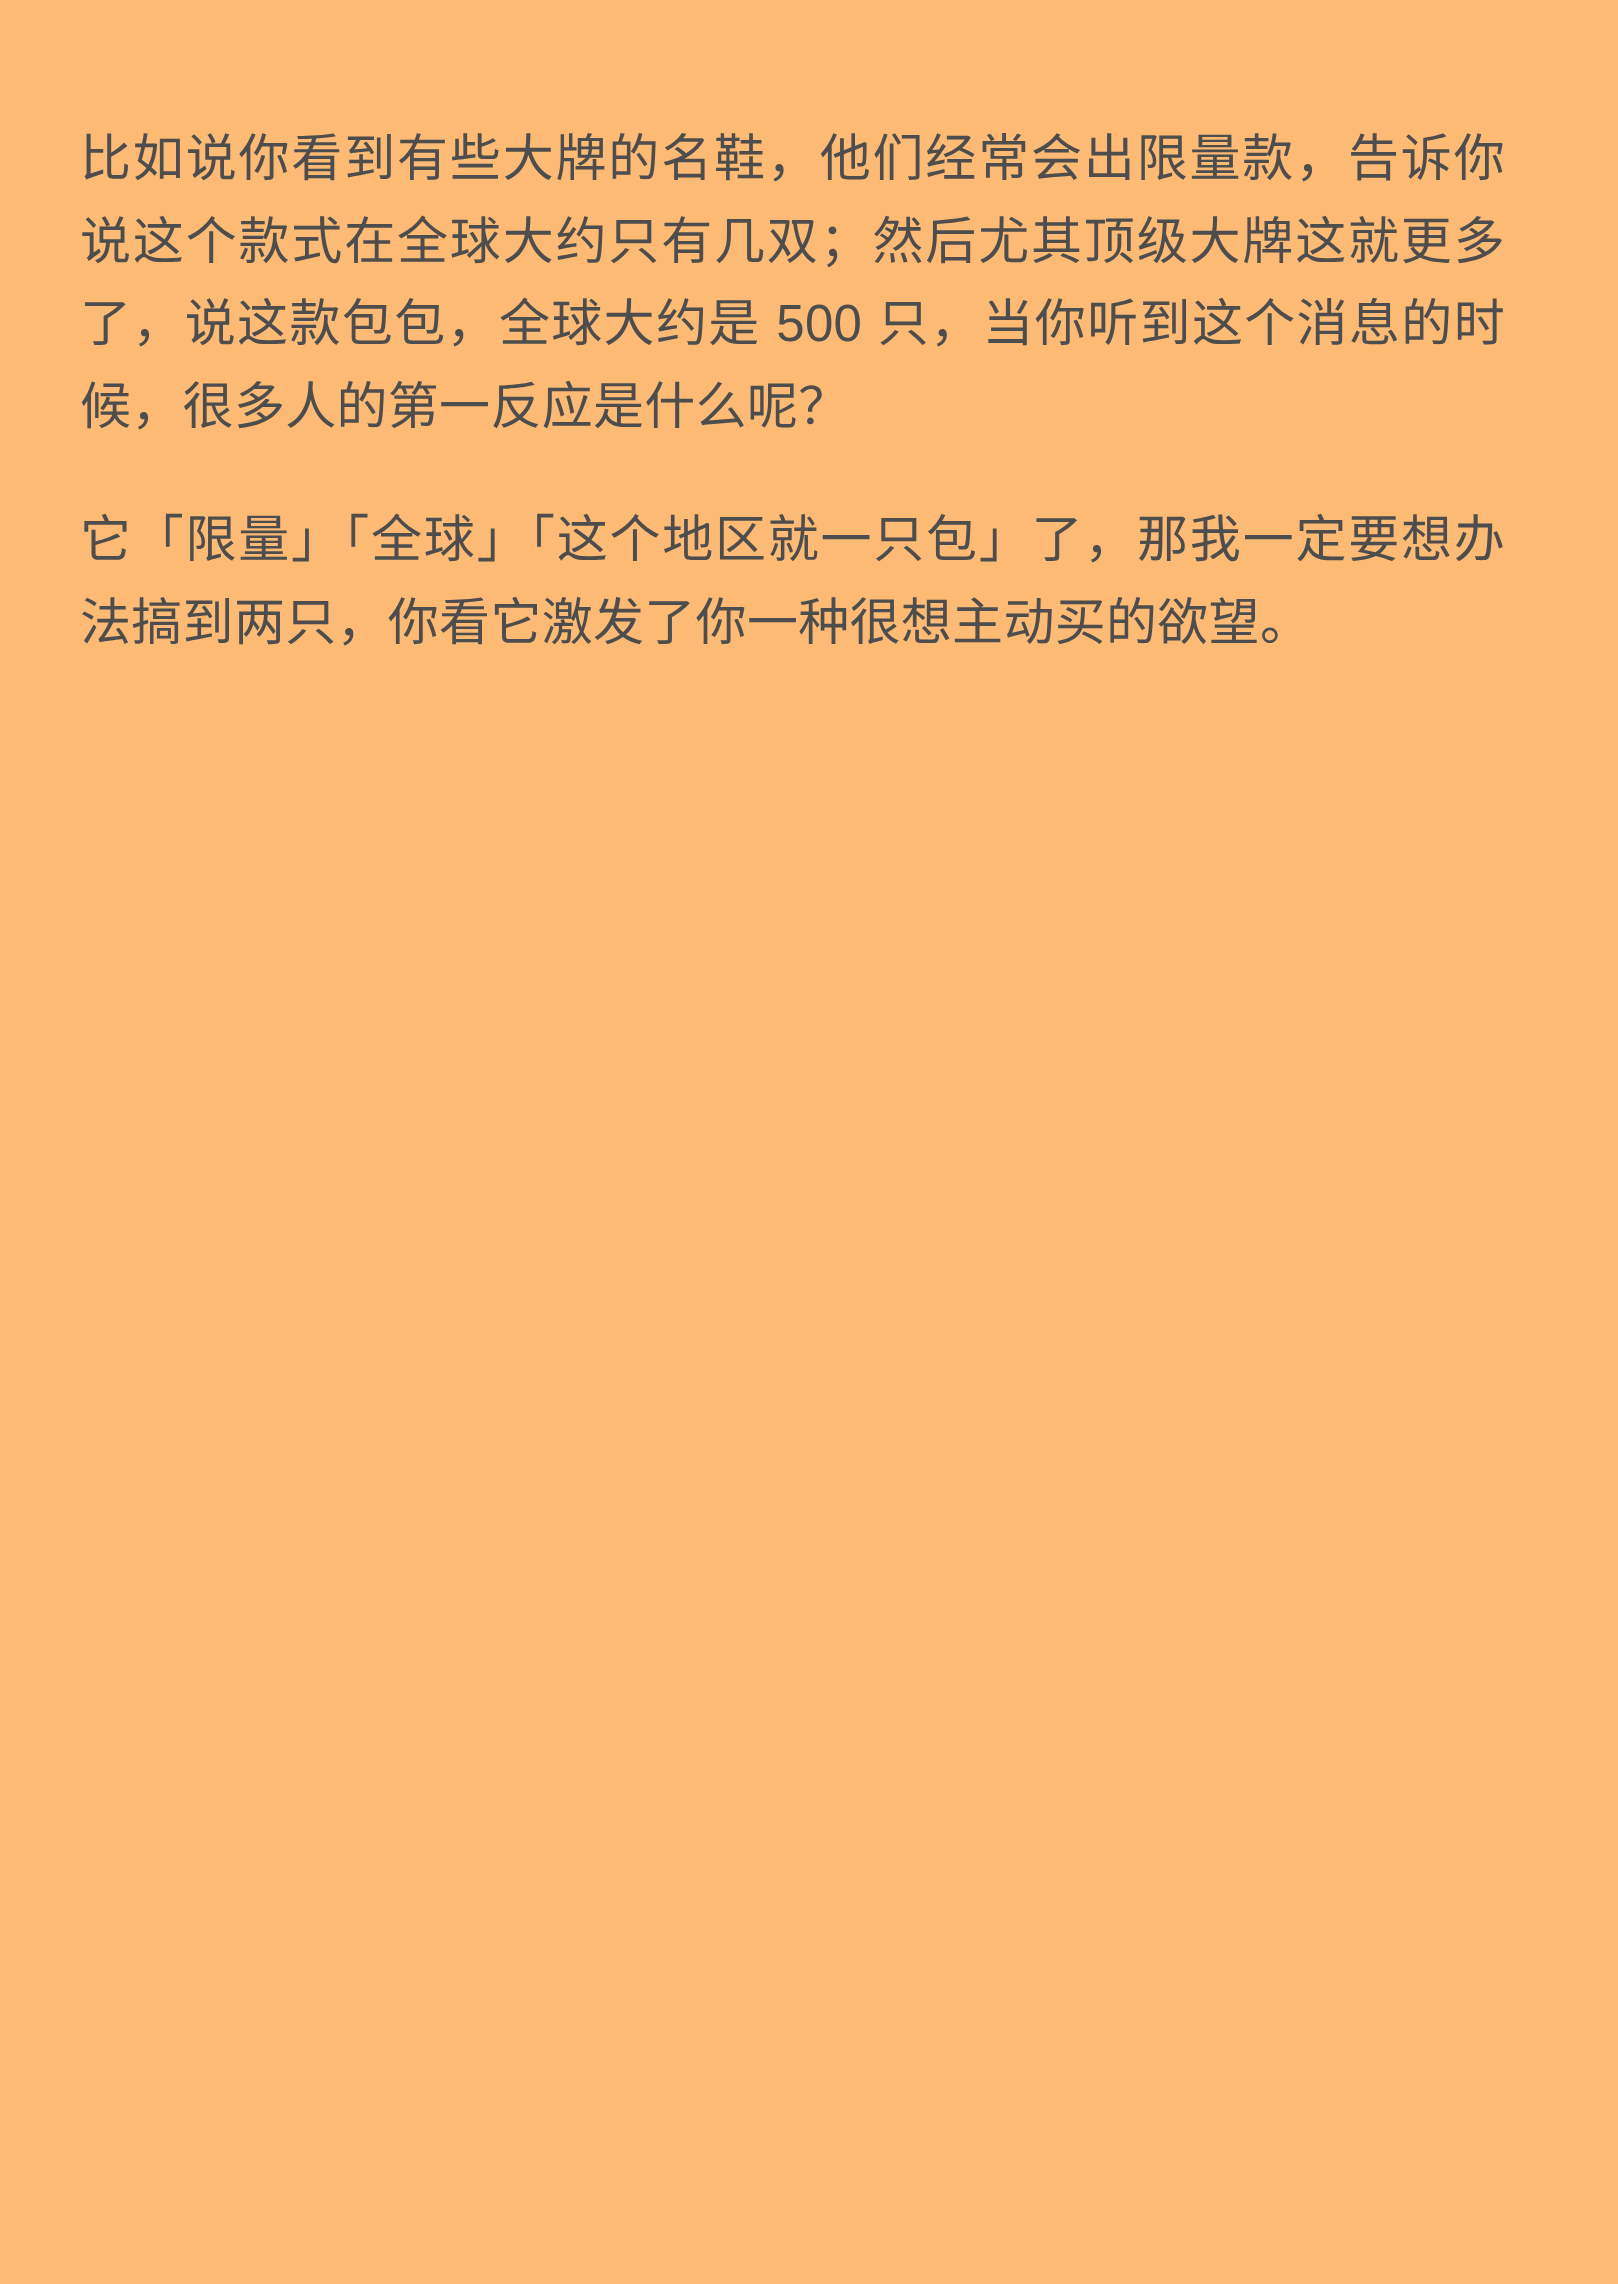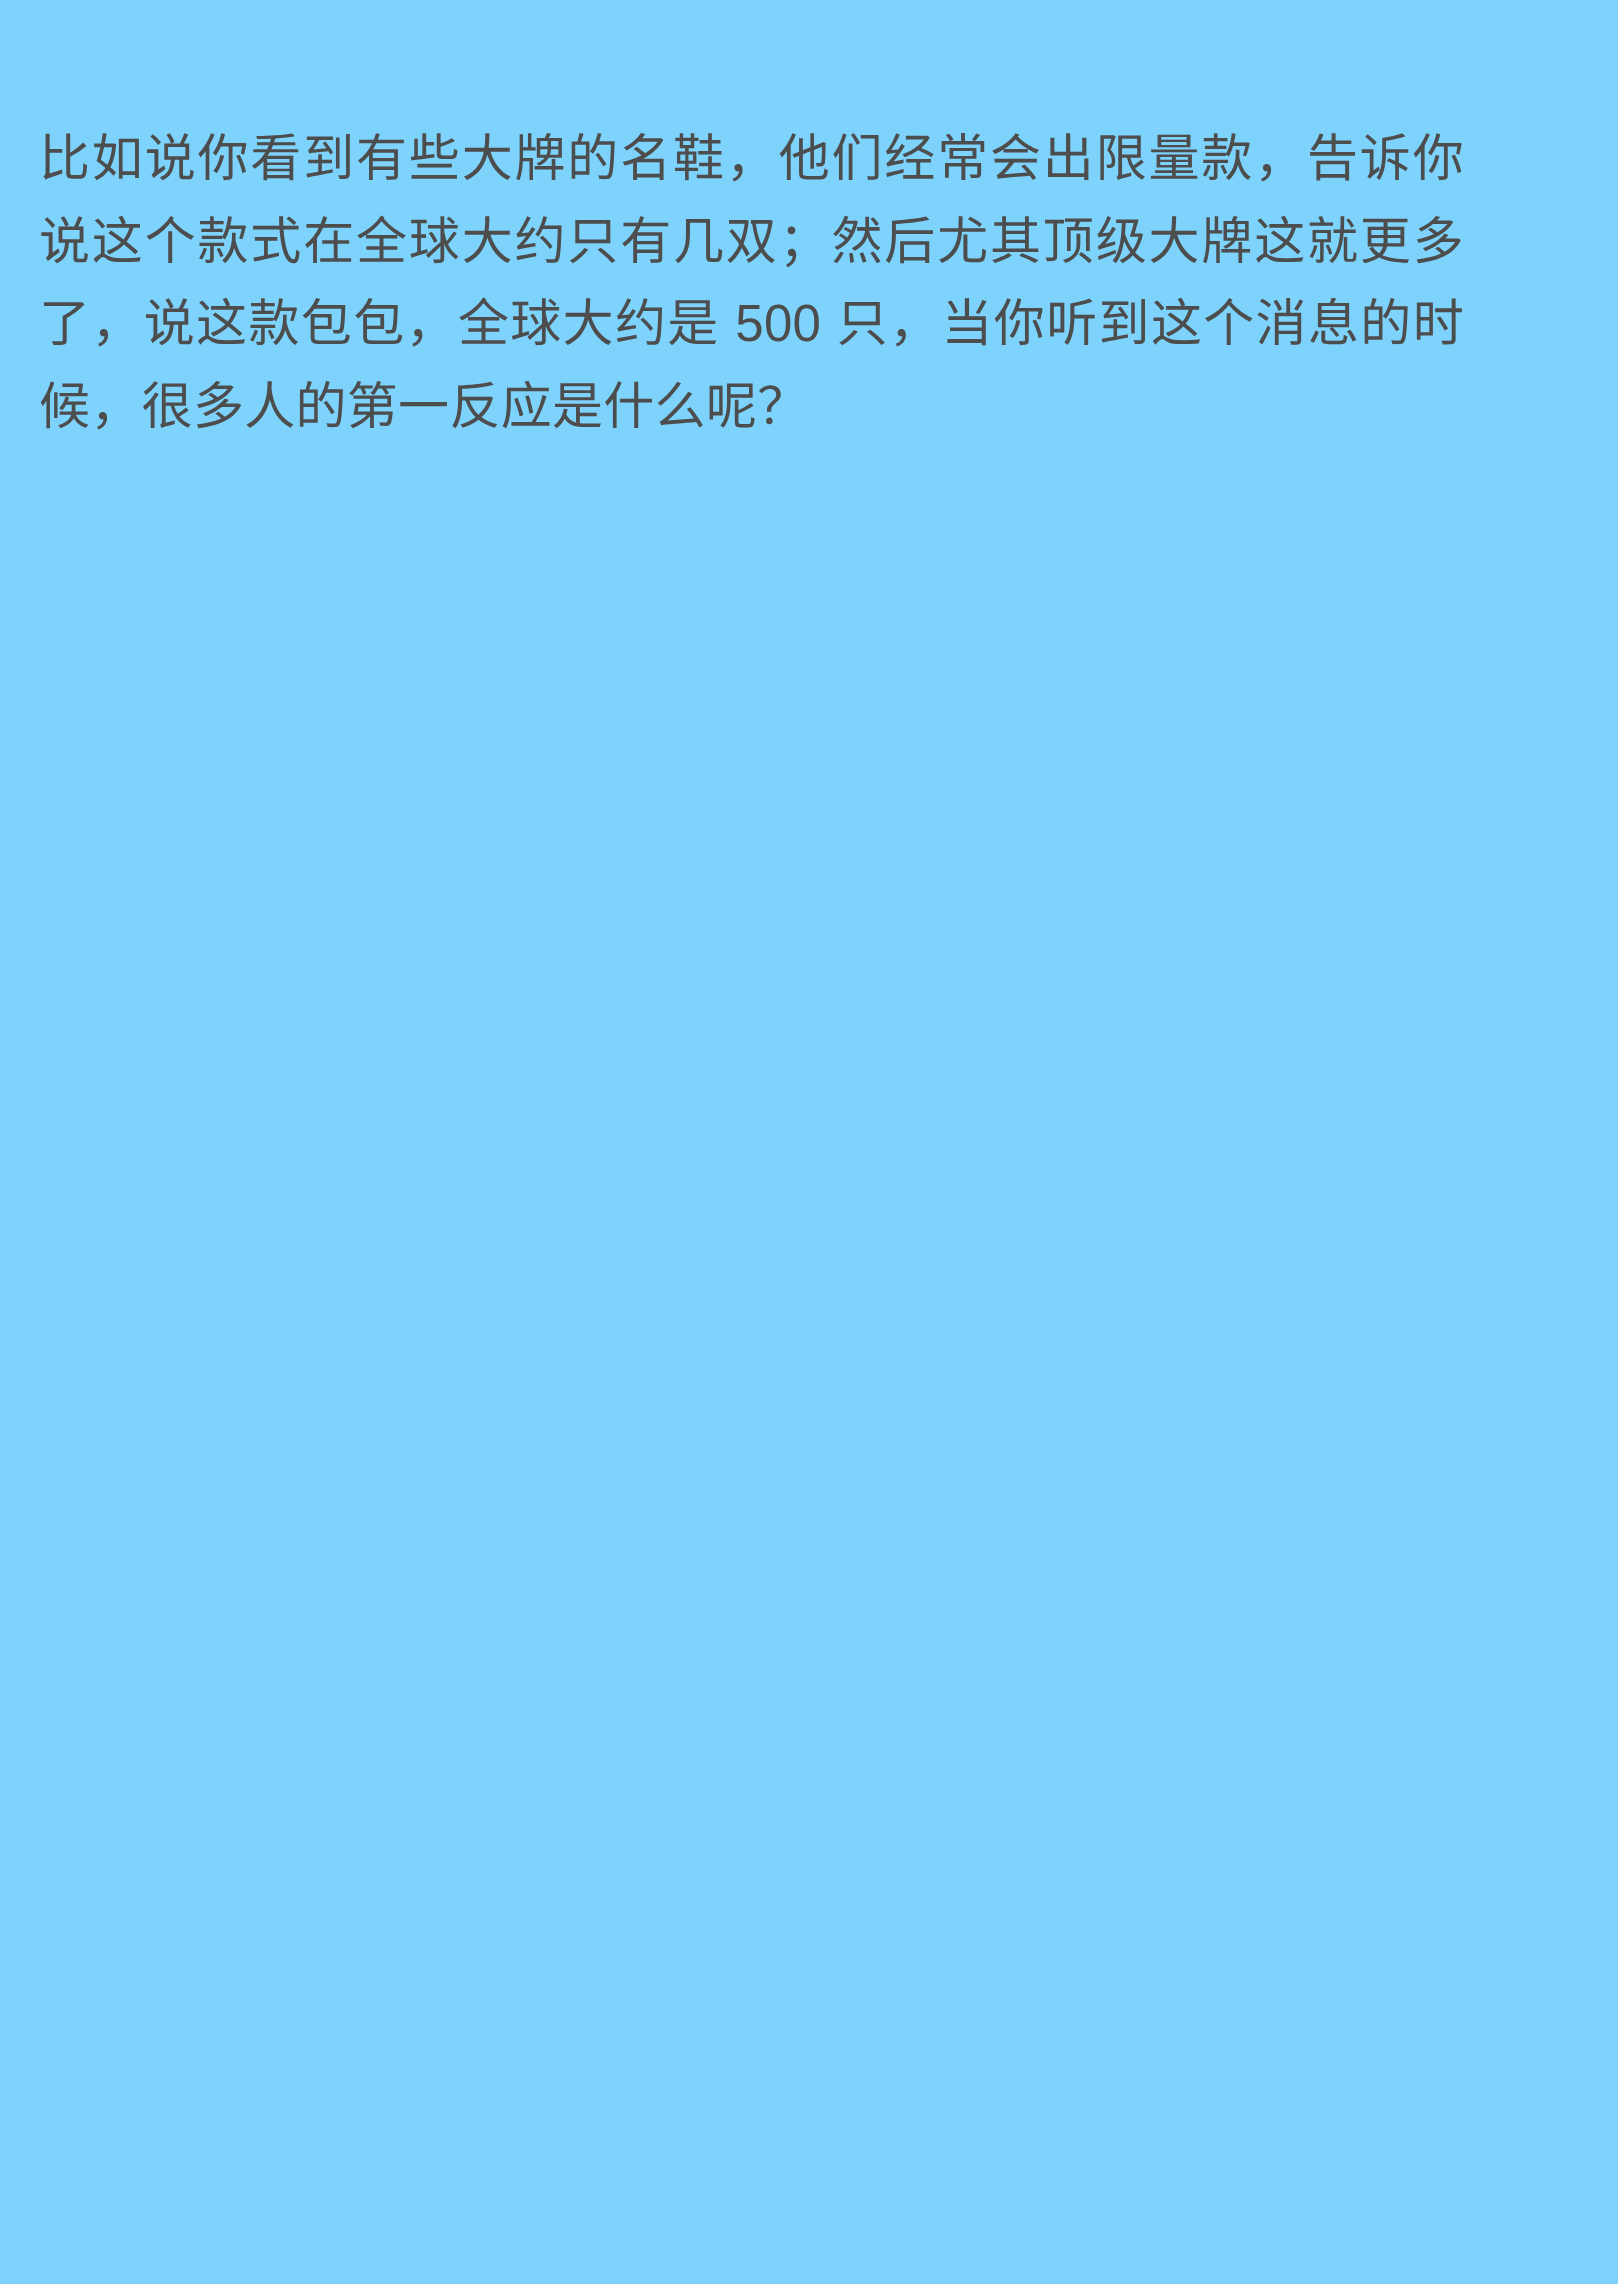--- a/index.html
+++ b/index.html
@@ -11,22 +11,22 @@
     width: 1618px;
     min-height: 2284px;
     font-family: "Liberation Sans", "DejaVu Sans", sans-serif;
     color: #4a4a4a;
     -webkit-font-smoothing: antialiased;
   }
   .page {
     box-sizing: border-box;
     width: 1618px;
     min-height: 2284px;
-    padding: 118px 104px 83px 39px;
-    background: #7dd3fc;
+    padding: 118px 104px 83px 80px;
+    background: #fdba74;
   }
   .article {
     max-width: 1425px;
   }
   .para {
     font-size: 51px;
     line-height: 1.62;
     letter-spacing: 0.3px;
     color: #4d4d4d;
     margin: 0 0 51px 0;
@@ -37,15 +37,16 @@
   .para:last-child {
     margin-bottom: 0;
   }
 </style>
 </head>
 <body>
 
 <div class="page">
   <article class="article">
     <p class="para">比如说你看到有些大牌的名鞋，他们经常会出限量款，告诉你说这个款式在全球大约只有几双；然后尤其顶级大牌这就更多了，说这款包包，全球大约是 500 只，当你听到这个消息的时候，很多人的第一反应是什么呢？</p>
+    <p class="para">它「限量」「全球」「这个地区就一只包」了，那我一定要想办法搞到两只，你看它激发了你一种很想主动买的欲望。</p>
   </article>
 </div>
 
 
 </body></html>

